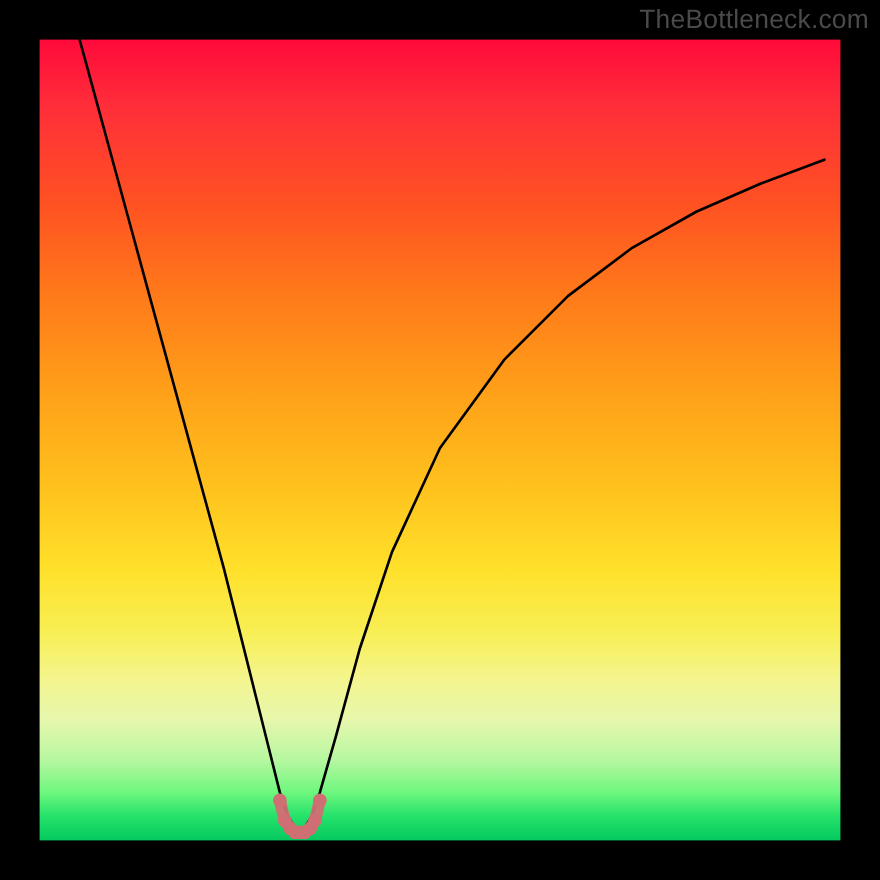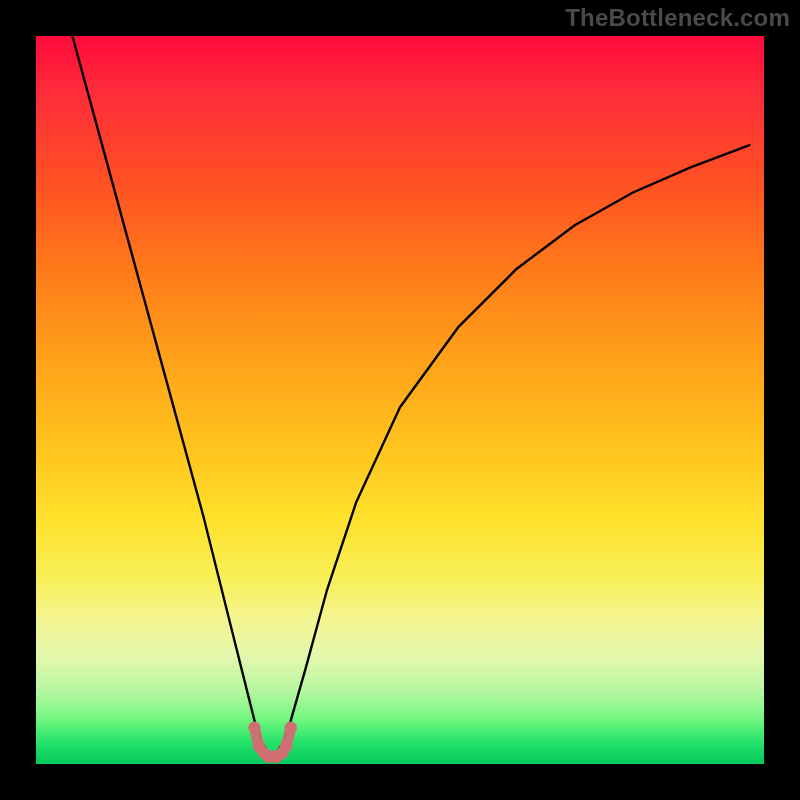--- a/index.html
+++ b/index.html
@@ -2,21 +2,20 @@
 <html><head>
 <meta charset="utf-8">
 <style>
   * { margin: 0; padding: 0; box-sizing: border-box; }
   html, body { width: 800px; height: 800px; overflow: hidden; background: #000; }
   .outer {
     width: 800px;
     height: 746px;
     background: #000;
     position: relative;
-    font-weight: bold;
   }
   .watermark {
     position: absolute;
     top: 4px;
     right: 10px;
     font-family: Arial, Helvetica, sans-serif;
     font-size: 24px;
     color: #4a4a4a;
     letter-spacing: 0.2px;
     z-index: 10;

